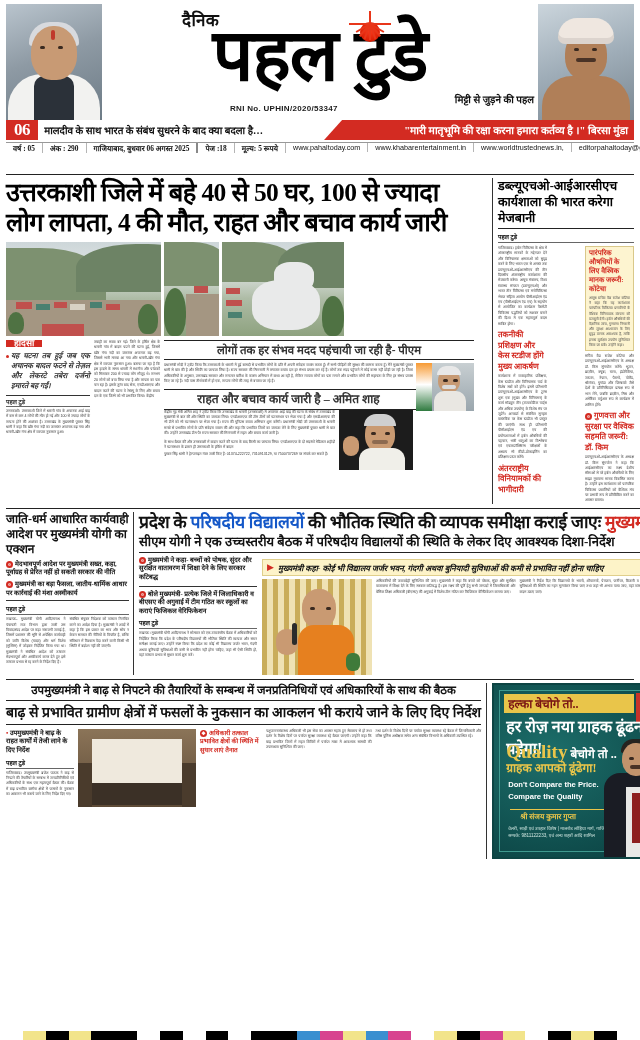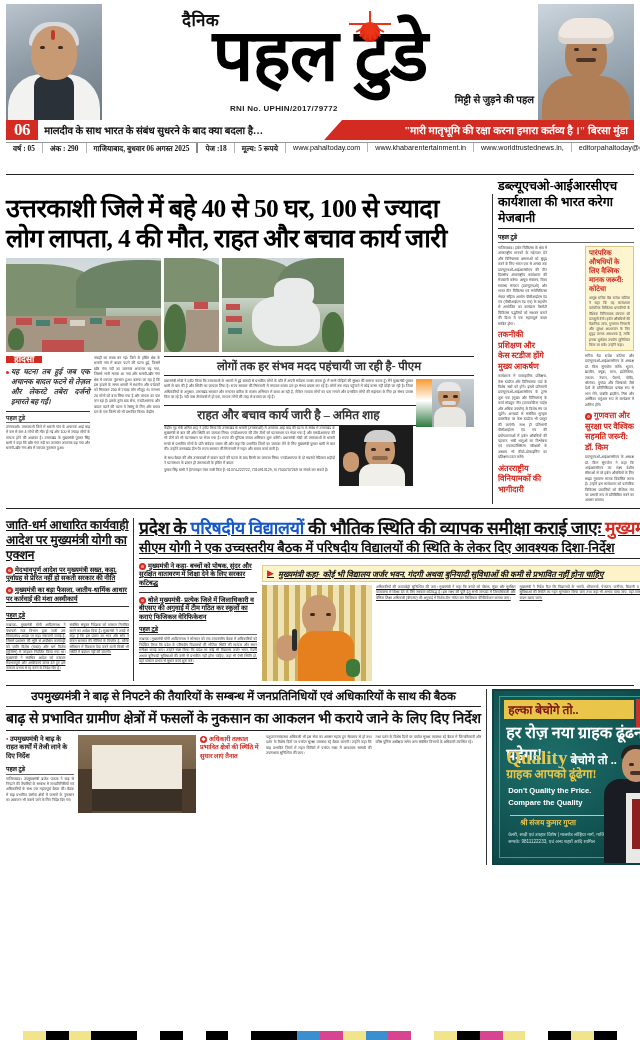--- a/index.html
+++ b/index.html
@@ -57,21 +57,21 @@
   
   .infobar { margin:2px 6px 0 6px; border-top:1px solid #999; border-bottom:1.6px solid #222;
       display:flex; align-items:flex-start; height:33px; font-size:7.4px; font-weight:bold; color:#111; }
   .ib { padding:0 7px; border-right:1px solid #b5b5b5; white-space:nowrap; font-family:"Liberation Serif",serif; }
   .ib.last { border-right:none; }
   .ib.url { font-family:"Liberation Sans",sans-serif; font-weight:normal; font-size:7.2px; }
   .ib.gap { border-right:2px solid #888; }
 
   
   .lead { display:flex; margin:3px 6px 0 6px; }
-  .lead-left { flex:0 0 487px; padding-right:18px; border-right:1.5px solid #333;margin-top:16px; }
+  .lead-left { flex:0 0 487px; padding-right:18px; border-right:1.5px solid #333; }
   .lead-right { flex:1; padding-left:5px; }
   .lead-hl { font-family:"Liberation Serif",serif; font-weight:bold; font-size:25.5px; line-height:30px;
       letter-spacing:-.6px; color:#000; }
 
   .photorow { display:flex; gap:3px; margin-top:4px; }
   .ph { position:relative; overflow:hidden; border:0; }
   .ph1 { width:155px; height:94px; }
   .ph2 { width:55px; height:94px; }
   .ph3 { width:122px; height:94px; }
   .sky { position:absolute; inset:0; background:linear-gradient(#cdd6d9 0%, #dfe4e4 30%, #aebca6 60%, #8ea27f 100%); }
@@ -119,21 +119,21 @@
   .who-c1 { flex:1; }
   .who-c2 { flex:1;margin-left:34px; }
   .sec-title { color:#d32b22; font-family:"Liberation Serif",serif; font-weight:bold; font-size:8px;
       line-height:10.5px; margin:3px 0 2px 0; }
   .sec-title .dot { display:inline-block; width:7px; height:7px; border-radius:50%; background:#d32b22;
       color:#fff; font-size:5px; text-align:center; line-height:7px; margin-right:2px; }
   .tiny { font-size:3.6px; line-height:5.4px; text-align:justify; color:#333; }
   .tiny-y { font-size:3.5px; line-height:5.2px; text-align:justify; color:#444; }
 
   
-  .sec2 { margin:4px 0 0 6px; border-top:1.6px solid #222; padding-top:9px; display:flex;text-decoration:underline; }
+  .sec2 { margin:4px 0 0 6px; border-top:1.6px solid #222; padding-top:3px; display:flex; }
   .s2-left { flex:0 0 128px; padding-right:4px; border-right:1.4px solid #333; }
   .s2-right { flex:1; padding-left:5px; }
   .s2-left-hl { font-family:"Liberation Serif",serif; font-weight:bold; font-size:12px; line-height:15px; }
   .s2-left-sub { font-family:"Liberation Serif",serif; font-weight:bold; font-size:7.2px; line-height:9px; margin-top:2px;
       border-bottom:1.2px solid #222; padding-bottom:3px; }
   .s2-hl { font-family:"Liberation Serif",serif; font-weight:bold; font-size:17.5px; line-height:21px;
       letter-spacing:-.3px; white-space:nowrap; }
   .hl-blue { color:#1558c8; }
   .hl-red  { color:#d32b22; }
   .s2-sub { font-family:"Liberation Serif",serif; font-weight:bold; font-size:13px; line-height:17px;
@@ -219,21 +219,21 @@
         <div class="ray" style="transform:rotate(40deg)"></div>
         <div class="ray" style="transform:rotate(60deg)"></div>
         <div class="ray" style="transform:rotate(-20deg)"></div>
         <div class="ray" style="transform:rotate(-40deg)"></div>
         <div class="ray" style="transform:rotate(-60deg)"></div>
         <div class="ray" style="transform:rotate(90deg);height:22px;"></div>
         <div class="ray" style="transform:rotate(-90deg);height:22px;"></div>
         <div class="ray" style="transform:rotate(180deg);height:14px;"></div>
       </div>
       <div class="mh-title">पहल टुडे</div>
-      <div class="mh-rni">RNI No. UPHIN/2017/79772</div>
+      <div class="mh-rni">RNI No. UPHIN/2020/53347</div>
       <div class="mh-tag">मिट्टी से जुड़ने की पहल</div>
     </div>
 
     <div class="mh-portrait right">
       <div class="face f-body2"></div>
       <div class="face f-head2"></div>
       <div class="face f-turban"></div>
       <div class="f-eye" style="left:36px;top:44px;"></div>
       <div class="f-eye" style="left:54px;top:44px;"></div>
       <div class="f-moust" style="left:38px;top:54px;"></div>
@@ -443,21 +443,21 @@
 
     <div class="s3-right">
       <div class="ad">
         <div class="ad-inner"></div>
         <div class="ad-band">हल्का बेचोगे तो..</div>
         <div class="ad-logo"></div>
         <div class="ad-l2">हर रोज़ नया ग्राहक ढूंढना पड़ेगा!</div>
         <div class="ad-q"><span style="color:#e9c54a;font-size:19px;">Quality</span><span> बेचोगे तो ..</span></div>
         <div class="ad-l3">ग्राहक आपको ढूंढेगा!</div>
         <div class="ad-en">
-          <div>Don't Quality the Price.</div>
+          <div>Don't Compare the Price.</div>
           <div>Compare the Quality</div>
         </div>
         <div class="ad-rule"></div>
         <div class="ad-name">श्री संजय कुमार गुप्ता</div>
         <div class="ad-fine">वेलरी, साड़ी एवं उपहार विशेष | मालरोड लोहिया मार्ग, गाजियाबाद | सम्पर्क: 9811122233, एवं अन्य शहरों आदि शामिल</div>
         <div class="ad-man">
           <div class="am-suit"></div>
           <div class="am-shirt"></div>
           <div class="am-tie"></div>
           <div class="am-hair"></div>

